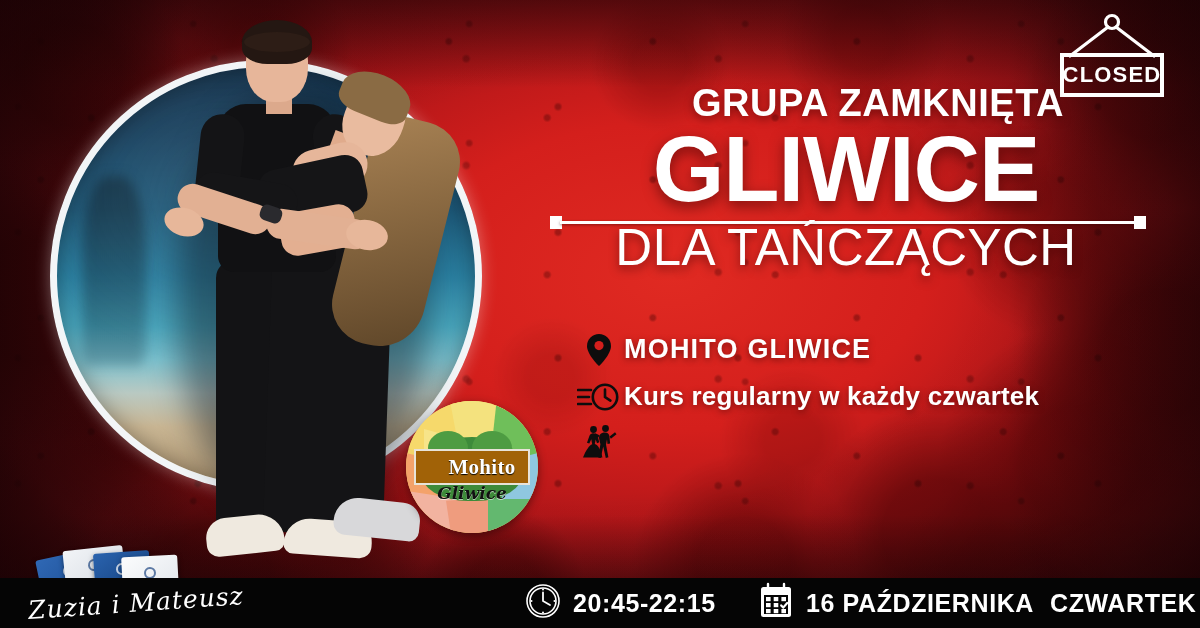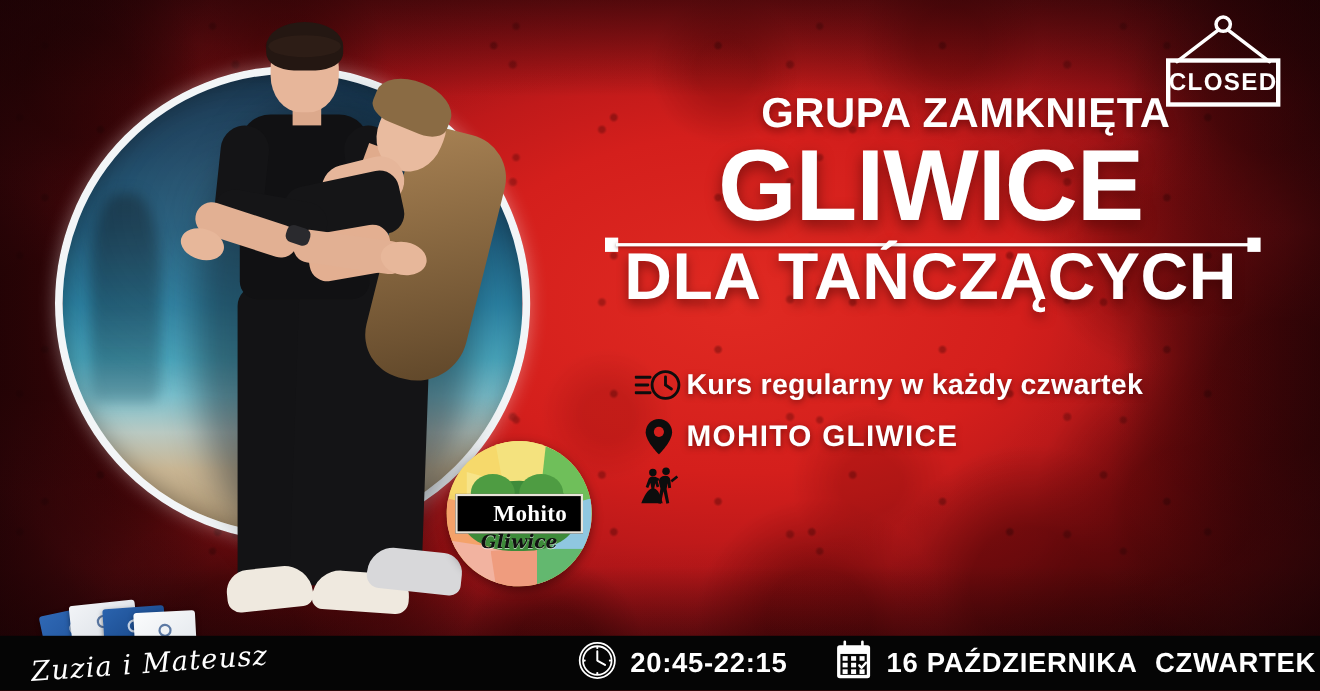--- a/index.html
+++ b/index.html
@@ -144,21 +144,21 @@
     background:#3e8b3a; border-radius:50% 50% 46% 46%;
   }
   .logo-leaf2 {
     position:absolute; left:22px; top:30px; width:40px; height:34px; background:#4e9c42; border-radius:50%;
   }
   .logo-leaf3 {
     position:absolute; left:66px; top:30px; width:40px; height:34px; background:#4e9c42; border-radius:50%;
   }
   .logo-band {
     position:absolute; left:8px; top:48px; width:116px; height:36px;
-    background:#000000; border:2px solid #e8e3d8; display:flex; align-items:center; justify-content:center;padding-left:20px;
+    background:#a16207; border:2px solid #e8e3d8; display:flex; align-items:center; justify-content:center;padding-left:20px;
   }
   .logo-band span {
     color:#fff; font-family:"Liberation Serif", serif; font-weight:700; font-size:21px; letter-spacing:.3px;
     text-shadow:0 1px 1px #000;
   }
   .logo-sub {
     position:absolute; left:0; top:82px; width:132px; text-align:center;
     color:#111; font-family:"DejaVu Serif", serif; font-style:italic; font-weight:700; font-size:17px;
     text-shadow:0 1px 0 rgba(255,255,255,.6);
   }
@@ -192,21 +192,21 @@
     text-shadow:0 5px 14px rgba(50,0,0,.55);
     white-space:nowrap;
   }
   .rulewrap { position:absolute; left:10px; top:216px; width:596px; height:12px; }
   .rule { position:absolute; left:10px; top:5px; width:576px; height:3px; background:#fff; box-shadow:0 1px 3px rgba(60,0,0,.5); }
   .rcap { position:absolute; top:0; width:12px; height:13px; background:#fff; }
   .rcap.l { left:0; } .rcap.r { right:0; }
 
   .subtitle {
     position:absolute; left:8px; top:222px; width:596px; text-align:center;
-    color:#fff; font-size:60px; font-weight:700; letter-spacing:.5px; line-height:1;
+    color:#fff; font-size:51px; font-weight:400; letter-spacing:.5px; line-height:1;
     text-shadow:0 4px 10px rgba(50,0,0,.5);
     white-space:nowrap;
   }
 
   .infolist { position:absolute; left:34px; top:326px; width:600px; }
   .inforow { display:flex; align-items:center; height:47px; }
   .infoicon { width:50px; flex:0 0 50px; display:flex; align-items:center; justify-content:center; }
   .infotext { color:#fff; font-size:26px; font-weight:700; letter-spacing:.2px; text-shadow:0 2px 6px rgba(50,0,0,.55); }
   .infotext.lg { font-size:27px; letter-spacing:1.2px; }
   .infotext.u { text-decoration:underline; text-underline-offset:5px; text-decoration-thickness:3px; }
@@ -331,37 +331,37 @@
       <div class="rule"></div>
       <div class="rcap r"></div>
     </div>
 
     <div class="subtitle">DLA TAŃCZĄCYCH</div>
 
     <div class="infolist">
 
       <div class="inforow">
         <div class="infoicon">
+          <svg width="28" height="34" viewBox="0 0 28 34">
+            <path d="M14 1C7.4 1 2 6.3 2 12.9c0 8.6 12 20.1 12 20.1s12-11.5 12-20.1C26 6.3 20.6 1 14 1z" fill="#0d0d0d"></path>
+            <circle cx="14" cy="12.6" r="4.6" fill="#d41f1c"></circle>
+          </svg>
+        </div>
+        <div class="infotext lg">MOHITO GLIWICE</div>
+      </div>
+
+      <div class="inforow">
+        <div class="infoicon">
           <svg width="44" height="32" viewBox="0 0 44 32">
             <circle cx="28" cy="16" r="12.2" stroke="#0d0d0d" stroke-width="2.6" fill="none"></circle>
             <path d="M28 8.6V16l5.4 3.6" stroke="#0d0d0d" stroke-width="2.6" stroke-linecap="round" fill="none"></path>
             <path d="M1 9h13M1 16h11M1 23h13" stroke="#0d0d0d" stroke-width="2.6" stroke-linecap="round"></path>
           </svg>
         </div>
         <div class="infotext">Kurs regularny w każdy czwartek</div>
-      </div>
-
-      <div class="inforow">
-        <div class="infoicon">
-          <svg width="28" height="34" viewBox="0 0 28 34">
-            <path d="M14 1C7.4 1 2 6.3 2 12.9c0 8.6 12 20.1 12 20.1s12-11.5 12-20.1C26 6.3 20.6 1 14 1z" fill="#0d0d0d"></path>
-            <circle cx="14" cy="12.6" r="4.6" fill="#d41f1c"></circle>
-          </svg>
-        </div>
-        <div class="infotext lg">MOHITO GLIWICE</div>
       </div>
 
       <div class="inforow">
         <div class="infoicon">
           <svg width="38" height="40" viewBox="0 0 38 40">
             <g fill="#0d0d0d">
               <circle cx="13.5" cy="5.5" r="3.4"></circle>
               <circle cx="25.5" cy="4.5" r="3.4"></circle>
               <path d="M25 8.5c2.6 0 4.2 1.6 4.4 3.8l.7 7.2-2.6.4-.5-4.6-1 5.2 2.4 12.8-2.6.6-2.6-11.4-2.4 11.4-2.6-.5 2.2-13.2-1.3-5.6c-.4-3.4 1.6-6.1 5.9-6.1z"></path>
               <path d="M12.6 9.2c2.4-.3 4.5 1.2 5.1 3.4l1.6 5.6-2.3 1-1.3-3.8-.9 4.6c3 .6 6.3 6.2 7.6 13.4l-19.4.1c2.9-7.2 6.1-12.1 9.2-13.3l-.9-5-2 4.4-2.3-.9 2.2-6.1c.6-1.9 1.8-3.1 3.4-3.4z"></path>

